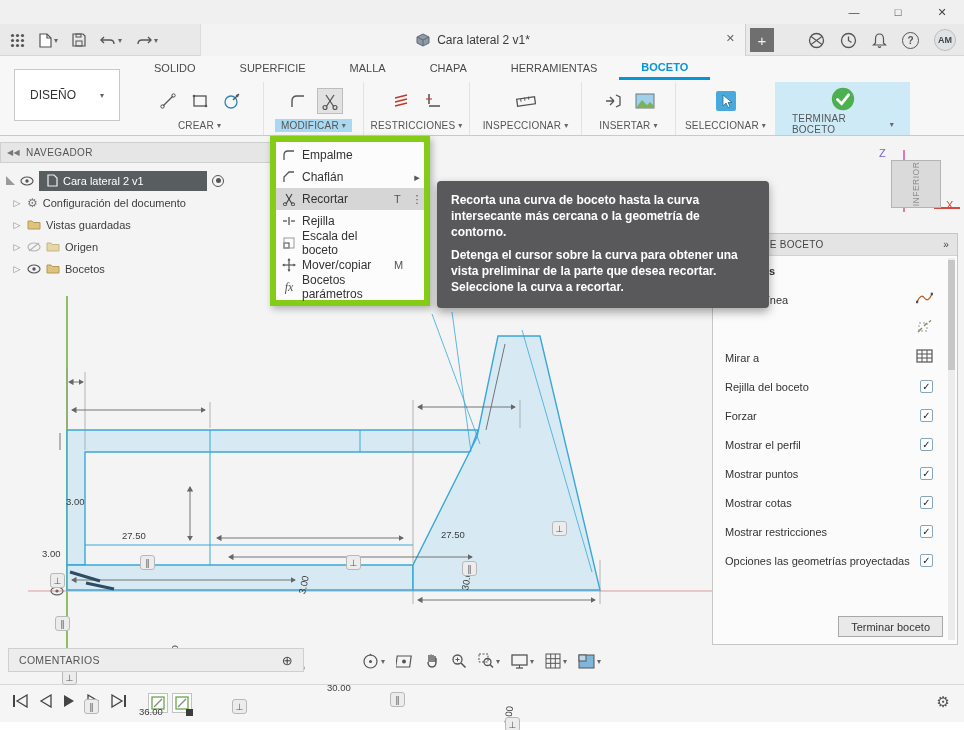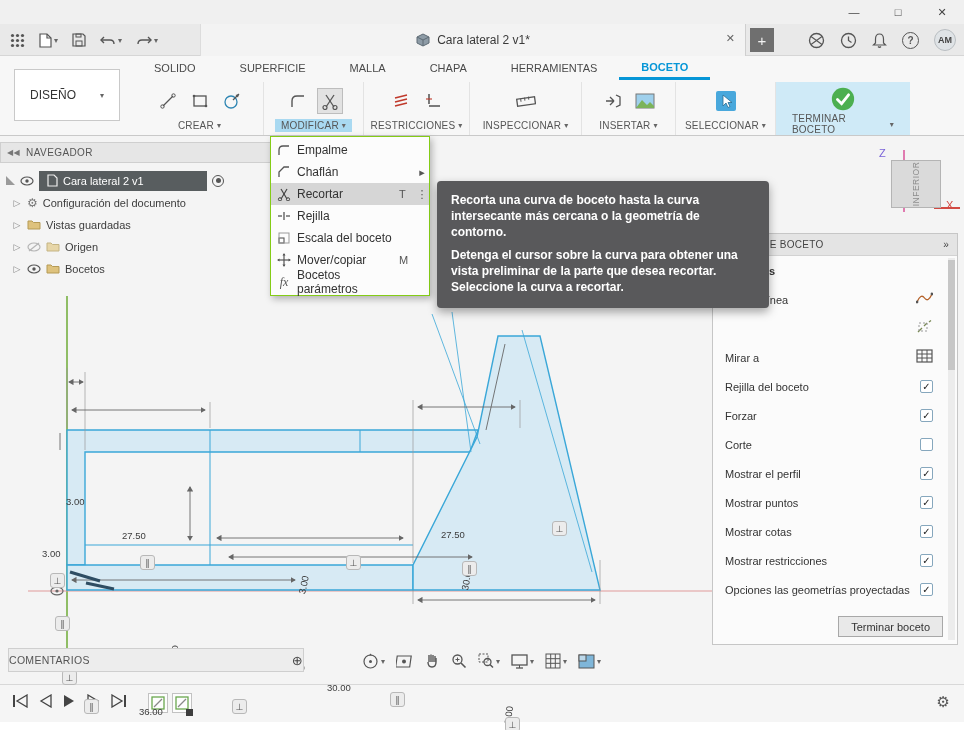--- a/index.html
+++ b/index.html
@@ -37,21 +37,21 @@
   .car{font-size:8px;color:#666}
   
   .navheader{position:absolute;left:0;top:142px;width:286px;height:21px;background:#e6e6e6;border:1px solid #cfcfcf;display:flex;align-items:center;gap:6px;padding-left:6px;font-size:10px;color:#555;z-index:5;letter-spacing:.4px}
   .navrow{position:absolute;height:21px;display:flex;align-items:center;gap:5px;font-size:11px;color:#3c3c3c;z-index:5}
   .exp{font-size:9px;color:#888;width:10px;text-align:center}
   .rootpill{display:flex;align-items:center;gap:5px;background:#585d5f;color:#fff;height:20px;padding:0 8px;min-width:168px}
   .radio{width:12px;height:12px;border:1.5px solid #555;border-radius:50%;display:flex;align-items:center;justify-content:center}
   .radio::after{content:"";width:5px;height:5px;border-radius:50%;background:#555}
   .tri{width:0;height:0;border-left:9px solid #9a9a9a;border-top:9px solid transparent}
   
-  .menu{position:absolute;left:270px;top:136px;width:160px;background:#fcfcfc;border:1px solid #84cc16;box-shadow:2px 3px 7px rgba(0,0,0,.28);z-index:50;padding:2px 0}
+  .menu{position:absolute;left:270px;top:136px;width:160px;background:#fcfcfc;border:6px solid #84cc16;box-shadow:2px 3px 7px rgba(0,0,0,.28);z-index:50;padding:2px 0}
   .mitem{height:22px;display:flex;align-items:center;font-size:12px;color:#333}
   .mitem.sel{background:#d6d6d6}
   .micon{width:26px;display:flex;align-items:center;justify-content:center;color:#555}
   .mlabel{flex:1}
   .mshort{width:16px;font-size:11px;color:#555}
   .mside{width:14px;font-size:11px;color:#555;text-align:center}
   .fx{font-style:italic;font-family:"Liberation Serif","DejaVu Serif",serif;font-size:12px;color:#555}
   
   .tooltip{position:absolute;left:437px;top:181px;width:332px;background:#59595b;color:#fff;border-radius:4px;padding:12px 14px;font-size:12px;font-weight:bold;line-height:1.32;z-index:60;box-shadow:0 4px 10px rgba(0,0,0,.35)}
   .tooltip p+p{margin-top:8px}
@@ -73,21 +73,21 @@
   .vcx{position:absolute;left:946px;top:199px;font-size:11px;color:#d24a43;z-index:4}
   .vczline{position:absolute;left:903px;top:150px;width:2px;height:62px;background:#e07bb0;z-index:3}
   .vcxline{position:absolute;left:934px;top:207px;width:26px;height:2px;background:#d24a43;z-index:3}
   
   .canvas{position:absolute;left:0;top:136px;width:964px;height:548px;background:#f4f4f4}
   .sketchsvg{position:absolute;left:0;top:0;z-index:1}
   .dim{position:absolute;font-size:9.5px;color:#3c3c3c;z-index:2;white-space:nowrap;transform-origin:0 100%}
   .dim.rot{transform:rotate(-90deg)}
   .cons{position:absolute;width:15px;height:15px;background:#ececec;border:1px solid #b8b8b8;border-radius:3px;display:flex;align-items:center;justify-content:center;font-size:9px;color:#555;z-index:2}
   
-  .comments{position:absolute;left:8px;top:648px;width:296px;height:24px;background:#ededed;border:1px solid #cfcfcf;display:flex;align-items:center;padding:0 0;font-size:10.5px;color:#555;z-index:6;letter-spacing:.3px}
+  .comments{position:absolute;left:8px;top:648px;width:296px;height:24px;background:#ededed;border:1px solid #cfcfcf;display:flex;align-items:center;padding:0 10px;font-size:10.5px;color:#555;z-index:6;letter-spacing:.3px}
   .comments .grow{flex:1}
   .ctools{position:absolute;left:360px;top:649px;height:24px;display:flex;align-items:center;gap:7px;z-index:6}
   .ctool{display:flex;align-items:center;gap:2px;padding:2px;color:#555}
   .timeline{position:absolute;left:0;top:684px;width:964px;height:38px;background:#f5f5f5;border-top:1px solid #d8d8d8}
   .tctl{position:absolute;left:12px;top:9px;display:flex;align-items:center;gap:11px}
   .tbtn{display:flex;align-items:center;color:#444}
   .feat{position:absolute;left:148px;top:8px;display:flex;align-items:end;gap:4px}
   .featbox{width:20px;height:20px;background:#fdfdfd;border:1px solid #c2c2c2;display:flex;align-items:center;justify-content:center;position:relative}
   .featbox.marked::after{content:"";position:absolute;right:-2px;bottom:-4px;width:7px;height:7px;background:#3d3d3d}
   .tgear{position:absolute;right:14px;top:8px;font-size:15px;color:#555}
@@ -509,24 +509,20 @@
   </div>
   <div class="prow">
     <span>Rejilla del boceto</span>
     <span class="chk">✓</span>
   </div>
   <div class="prow">
     <span>Forzar</span>
     <span class="chk">✓</span>
   </div>
   <div class="prow">
-    <span>Corte</span>
-    <span class="chk"></span>
-  </div>
-  <div class="prow">
     <span>Mostrar el perfil</span>
     <span class="chk">✓</span>
   </div>
   <div class="prow">
     <span>Mostrar puntos</span>
     <span class="chk">✓</span>
   </div>
   <div class="prow">
     <span>Mostrar cotas</span>
     <span class="chk">✓</span>

